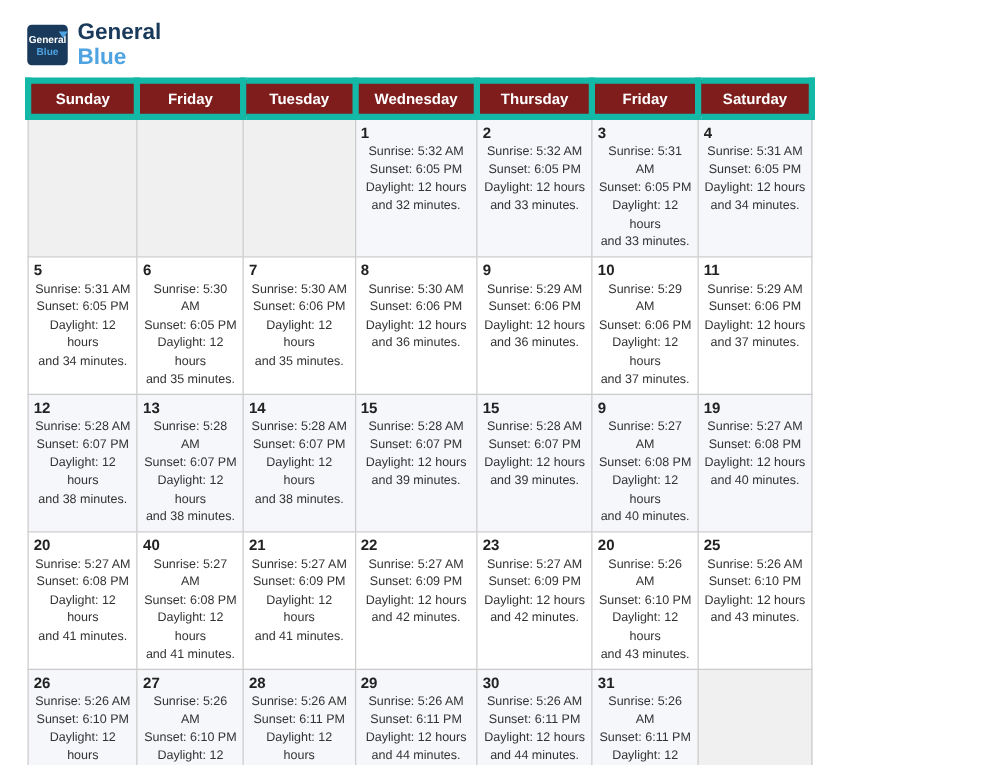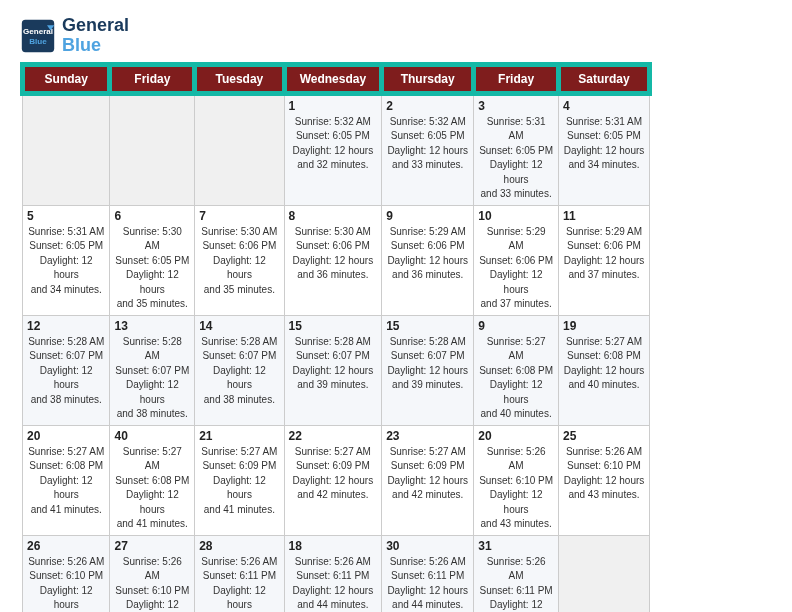--- a/index.html
+++ b/index.html
@@ -329,21 +329,21 @@
 and 44 minutes.</div>
           </td>
           <td>
             <div class="day-num">28</div>
             <div class="day-detail" style="white-space: pre-line;">Sunrise: 5:26 AM
 Sunset: 6:11 PM
 Daylight: 12 hours
 and 44 minutes.</div>
           </td>
           <td>
-            <div class="day-num">18</div>
+            <div class="day-num">29</div>
             <div class="day-detail" style="white-space: pre-line;">Sunrise: 5:26 AM
 Sunset: 6:11 PM
 Daylight: 12 hours
 and 44 minutes.</div>
           </td>
           <td>
             <div class="day-num">30</div>
             <div class="day-detail" style="white-space: pre-line;">Sunrise: 5:26 AM
 Sunset: 6:11 PM
 Daylight: 12 hours

